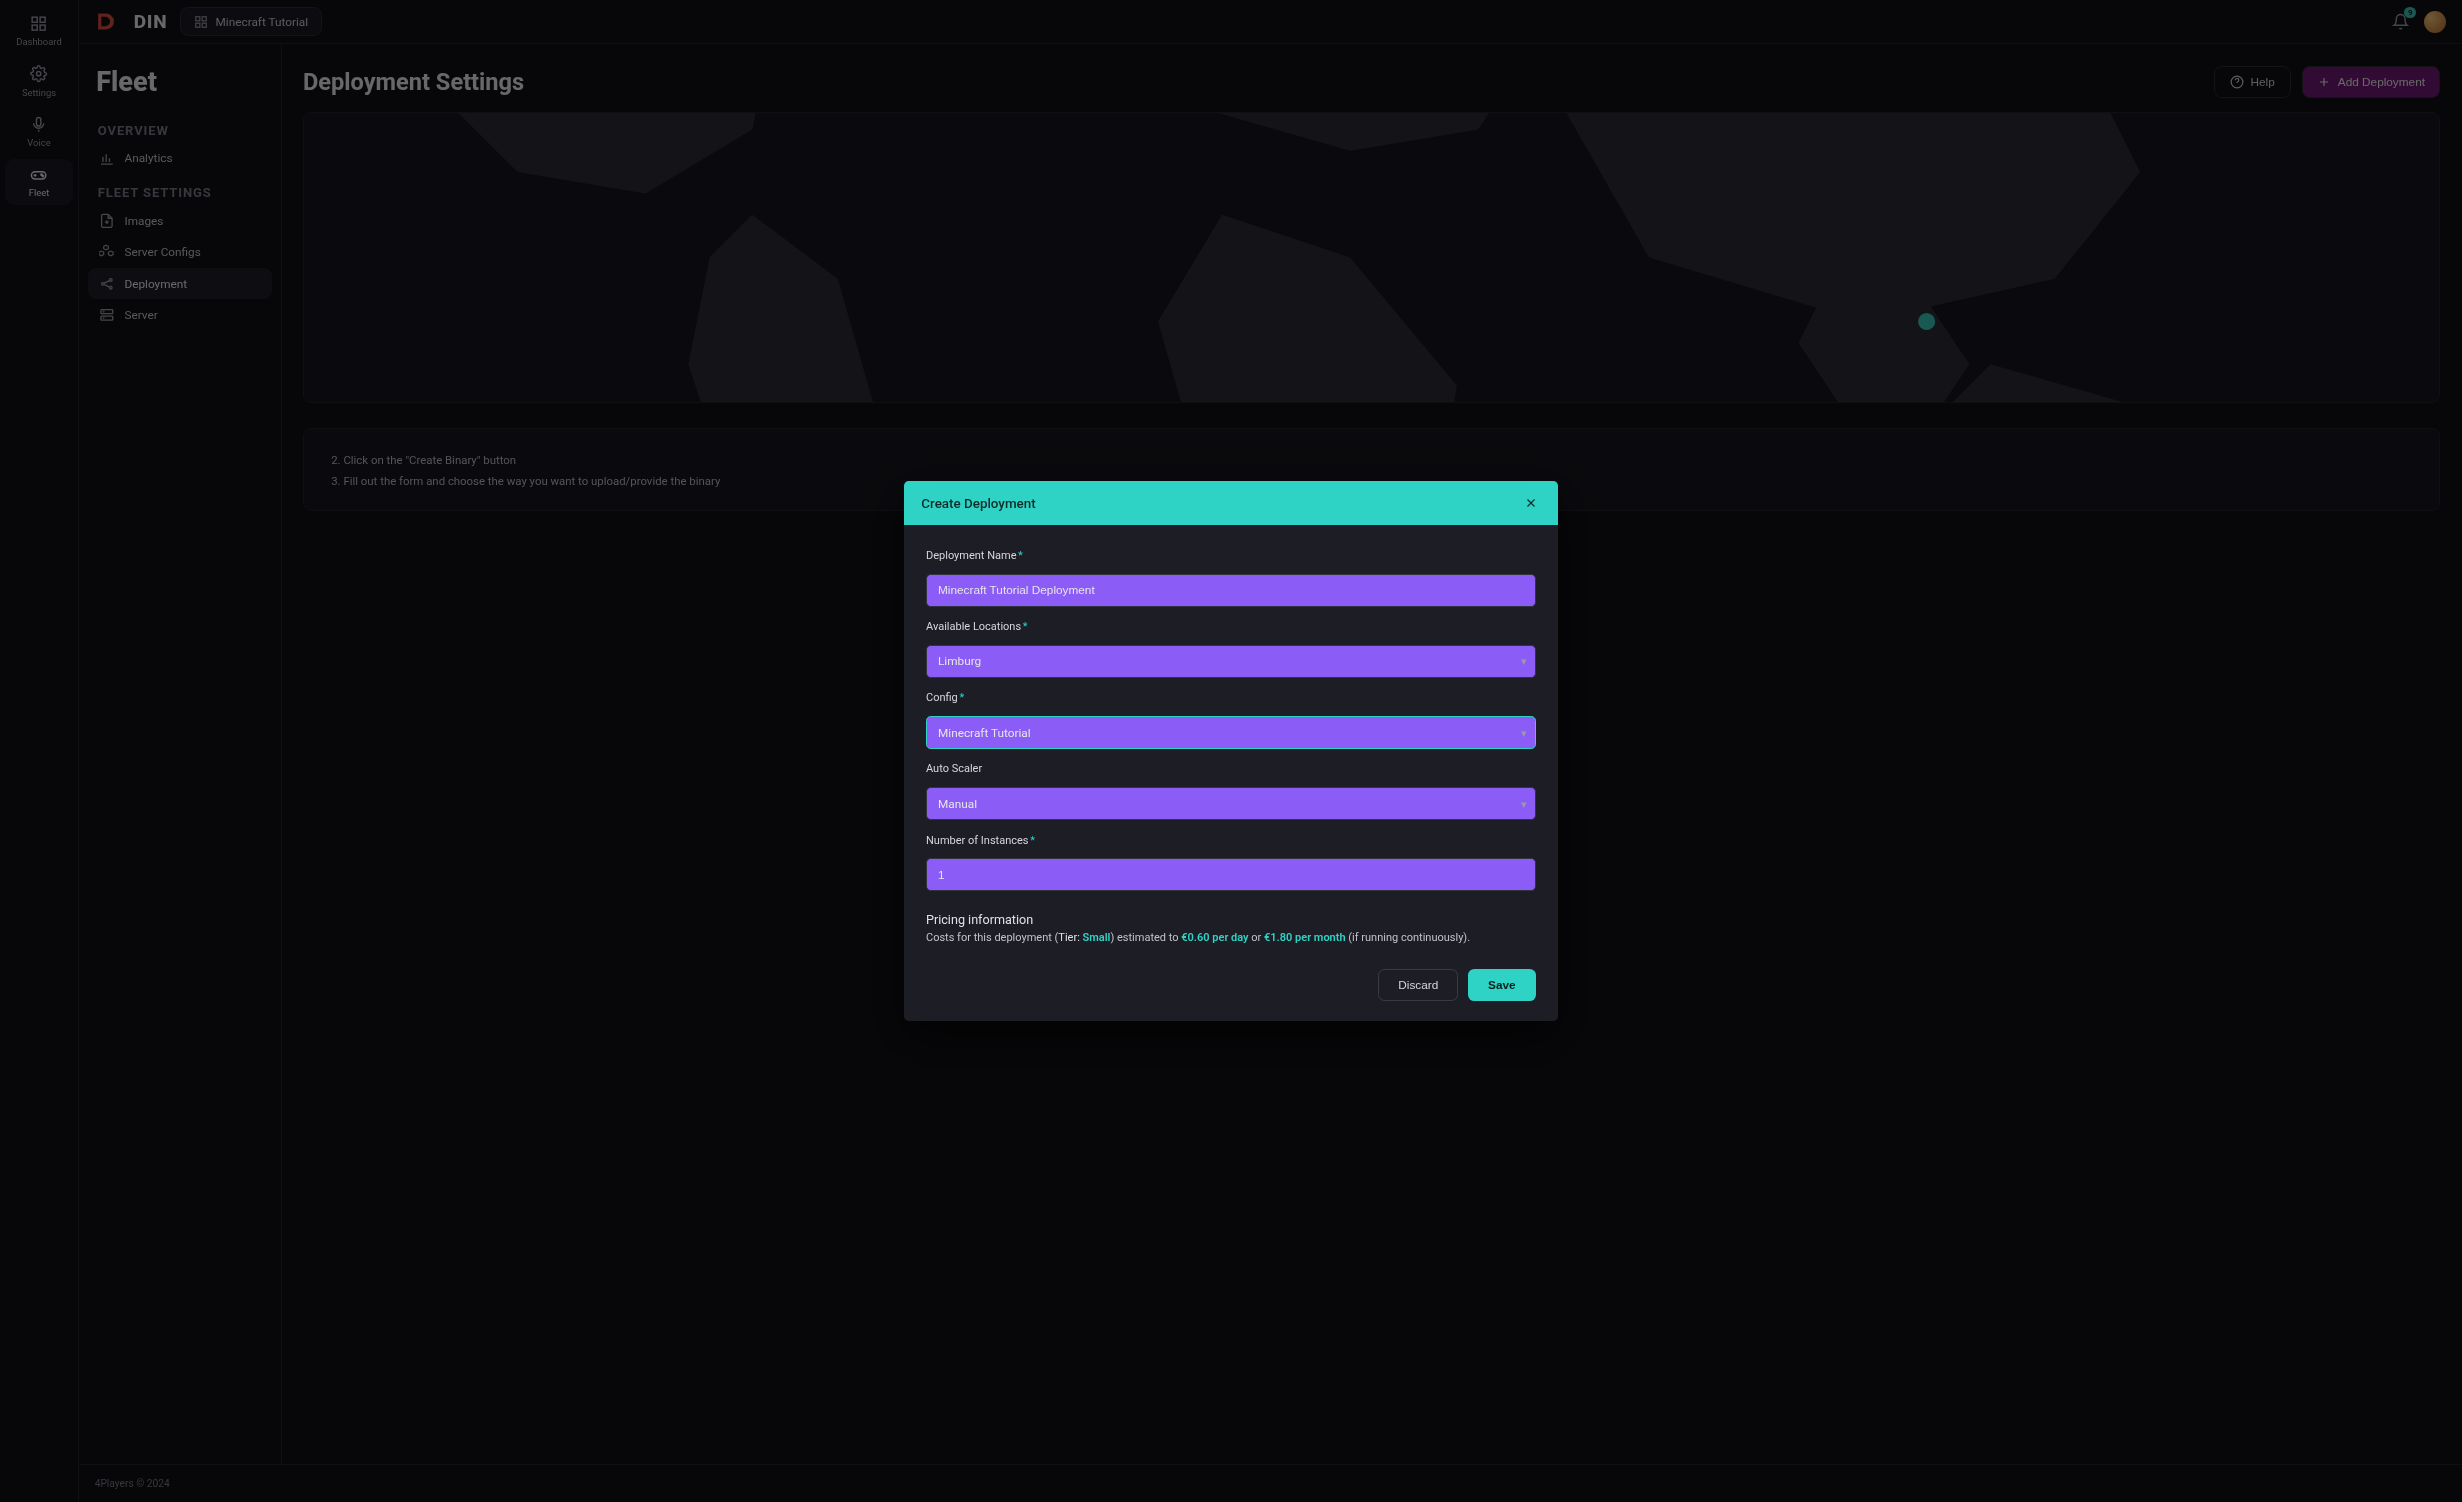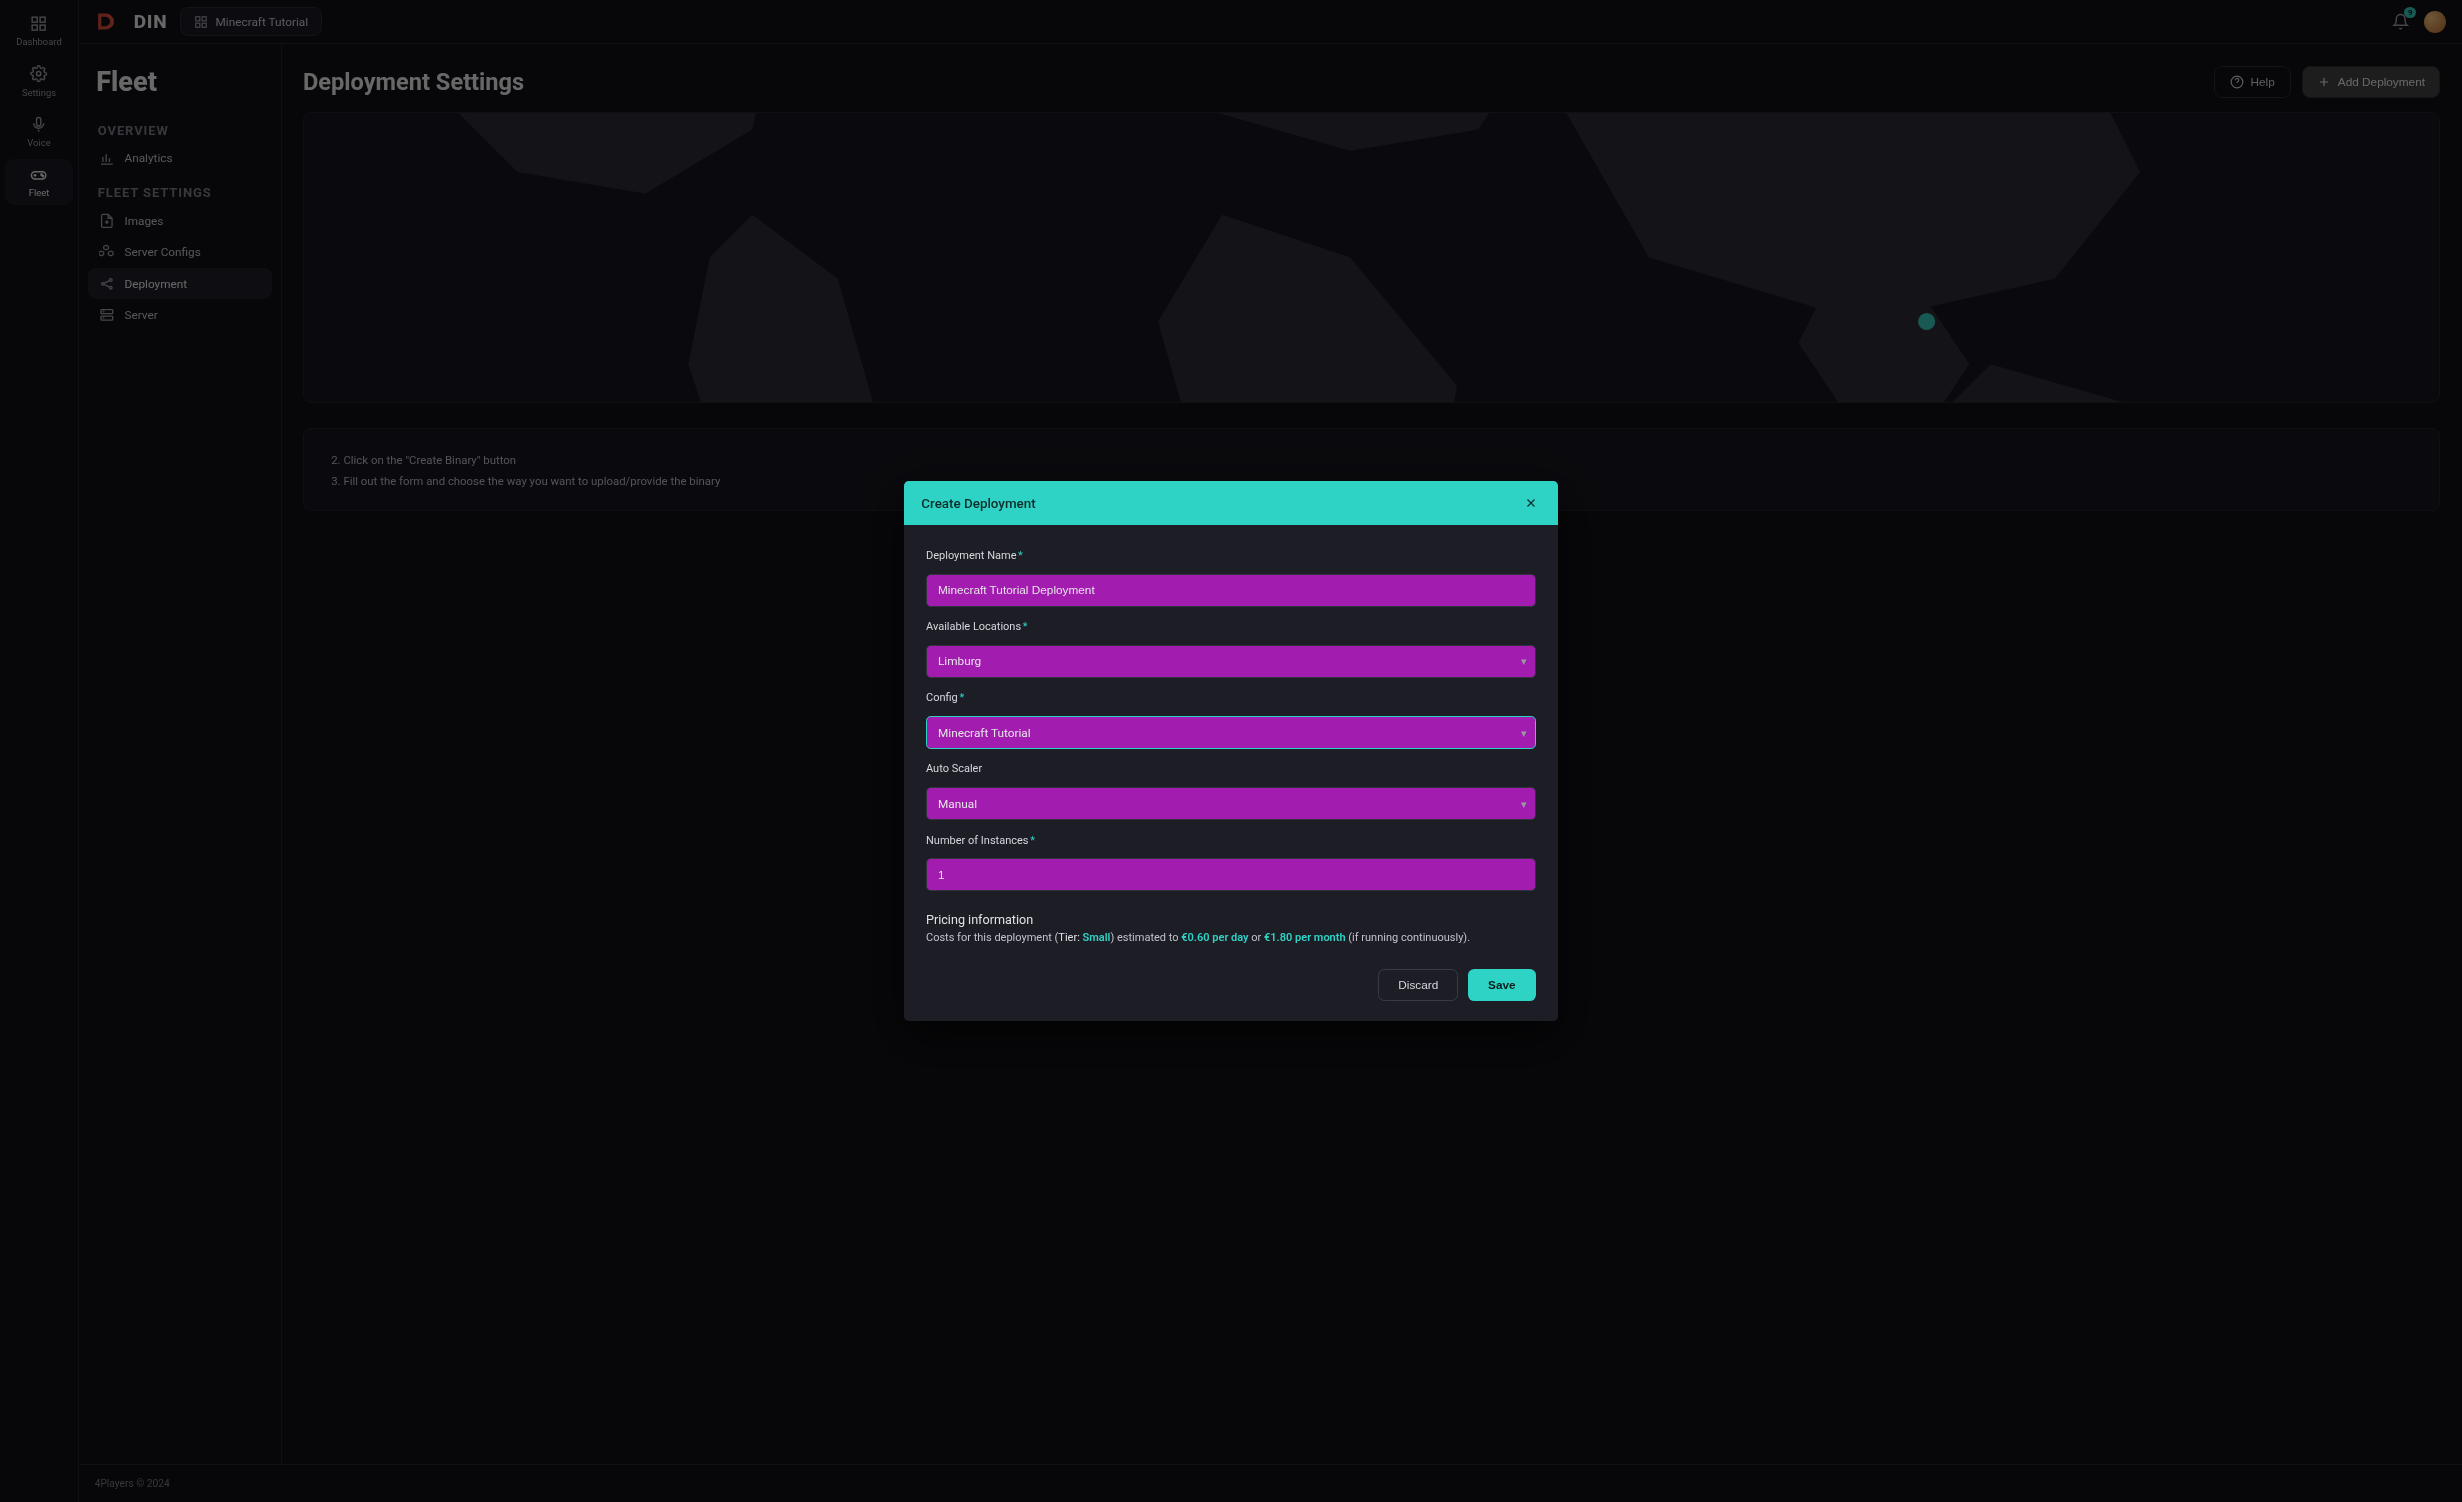--- a/index.html
+++ b/index.html
@@ -147,21 +147,21 @@
     border: 0.8px solid #2c2c36;
     background: transparent;
     color: #d0d0da;
     padding: 7.9px 15.7px;
     border-radius: 7.9px;
     font-size: 11.8px;
     cursor:pointer;
   }
   .btn-primary-blk {
     display:flex; align-items:center; gap:6.3px;
-    background: #404040;
+    background: #701a75;
     border: 0.8px solid #2c2c36;
     color: #e6e6e8;
     padding: 7.9px 14px;
     border-radius: 7.9px;
     font-size: 11.8px;
     cursor:pointer;
   }
   .map-card {
     background: #17171f;
     border: 0.8px solid #24242d;
@@ -241,21 +241,21 @@
   }
   .field-label {
     font-size: 11px;
     color: #d6d6de;
     margin-top: 6.3px;
     margin-bottom: 4.7px;
   }
   .req-star { color: #2fd3c6; margin-left:1.6px; }
   .field-input, .field-select {
     width: 100%;
-    background: #a21caf;
+    background: #8b5cf6;
     border: 0.8px solid #33333f;
     color: #e6e6e8;
     font-size: 11.8px;
     padding: 8.6px 11px;
     border-radius: 4.7px;
     outline: none;
   }
   .field-select-wrap {
     position: relative;
   }

